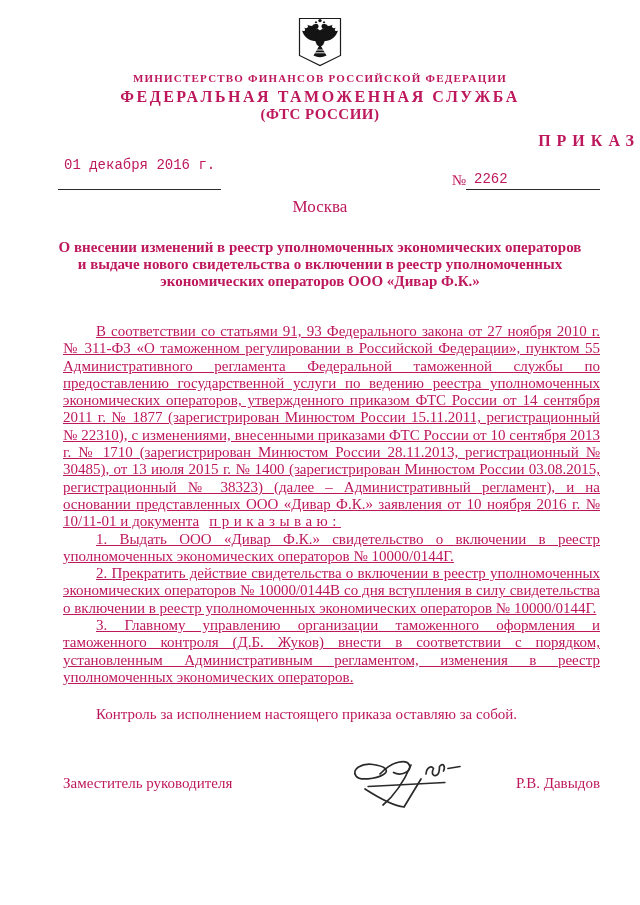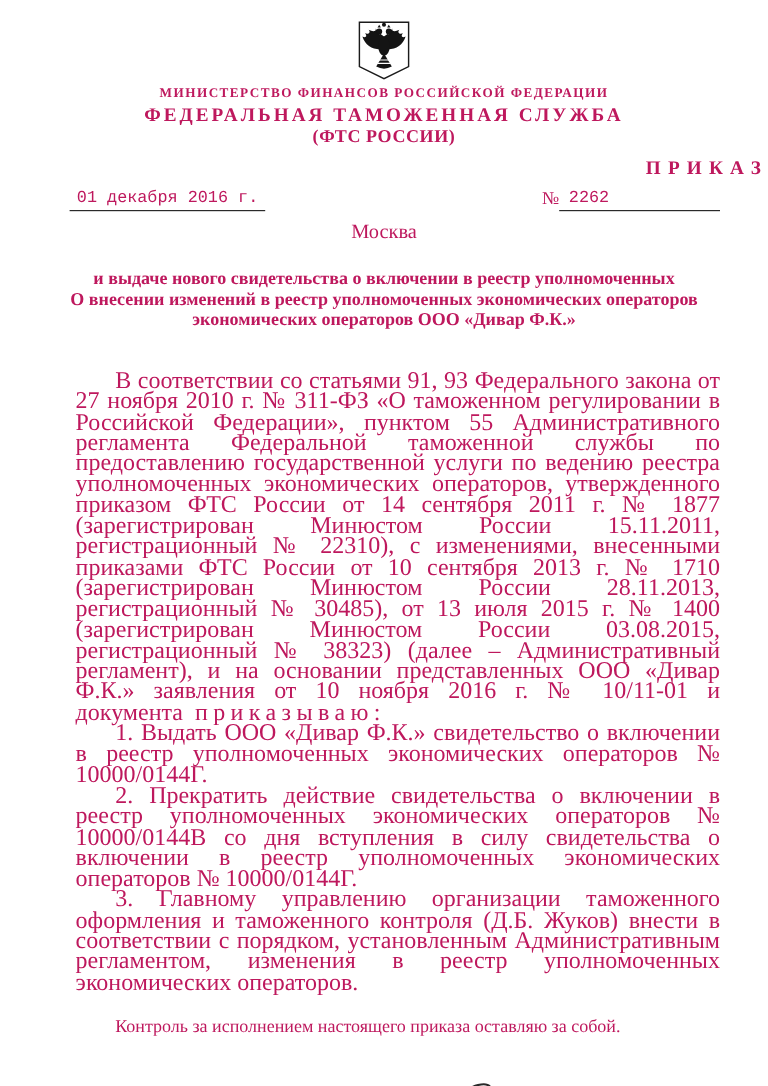--- a/index.html
+++ b/index.html
@@ -34,34 +34,34 @@
   }
   
   .dateline {
     display:flex; justify-content:space-between; align-items:flex-end;
     margin:7px 40px 0 58px;
     font-family:"Liberation Mono", monospace;
     font-size:14px;
   }
   .date-field {
     display:inline-block; min-width:160px; text-align:center;
-    border-bottom:1.5px solid #2a2a2a; padding:0 6px 2px 6px;
+    border-bottom:1.5px solid #2a2a2a; padding:0 6px 16px 6px;
   }
   .num-group { display:flex; align-items:flex-end; }
   .num-sign { font-family:"Liberation Serif", serif; font-size:15px; padding-bottom:1px; }
   .num-field {
     display:inline-block; width:134px;
     border-bottom:1.5px solid #2a2a2a;
     padding:0 0 2px 8px;
   }
   .city { text-align:center; font-size:17px; margin-top:7px; }
   
   .title { margin-top:22px; text-align:center; font-weight:bold; font-size:15px; line-height:17px; }
   
-  .bodytext { margin:33px 40px 0 63px; font-size:20px; line-height:17.3px; text-align:justify; }
+  .bodytext { margin:33px 40px 0 63px; font-size:15px; line-height:17.3px; text-align:justify;text-decoration:underline; }
   .bodytext p { text-indent:33px; }
   .order-verb { letter-spacing:4.5px; margin-left:10px; white-space:nowrap; }
   .control-line { margin:20px 40px 0 63px; font-size:15px; text-indent:33px; }
   
   .sign-row {
     display:flex; align-items:center;
     margin:30px 40px 0 63px;
     font-size:15px;
     gap:40px;
   }
@@ -103,22 +103,22 @@
   <div class="dateline">
     <span class="date-field">01 декабря 2016 г.</span>
     <span class="num-group">
       <span class="num-sign">№</span>
       <span class="num-field">2262</span>
     </span>
   </div>
   <div class="city">Москва</div>
 
   <div class="title">
+    <div>О внесении изменений в реестр уполномоченных экономических операторов</div>
     <div>и выдаче нового свидетельства о включении в реестр уполномоченных</div>
-    <div>О внесении изменений в реестр уполномоченных экономических операторов</div>
     <div>экономических операторов ООО «Дивар Ф.К.»</div>
   </div>
 
   <div class="bodytext">
     <p><span>В соответствии со статьями 91, 93 Федерального закона от 27 ноября 2010 г. № 311-ФЗ «О таможенном регулировании в Российской Федерации», пунктом 55 Административного регламента Федеральной таможенной службы по предоставлению государственной услуги по ведению реестра уполномоченных экономических операторов, утвержденного приказом ФТС России от 14 сентября 2011 г. № 1877 (зарегистрирован Минюстом России 15.11.2011, регистрационный № 22310), с изменениями, внесенными приказами ФТС России от 10 сентября 2013 г. № 1710 (зарегистрирован Минюстом России 28.11.2013, регистрационный № 30485), от 13 июля 2015 г. № 1400 (зарегистрирован Минюстом России 03.08.2015, регистрационный № 38323) (далее – Административный регламент), и на основании представленных ООО «Дивар Ф.К.» заявления от 10 ноября 2016 г. № 10/11-01 и документа</span><span class="order-verb">приказываю:</span></p>
     <p>1. Выдать ООО «Дивар Ф.К.» свидетельство о включении в реестр уполномоченных экономических операторов № 10000/0144Г.</p>
     <p>2. Прекратить действие свидетельства о включении в реестр уполномоченных экономических операторов № 10000/0144В со дня вступления в силу свидетельства о включении в реестр уполномоченных экономических операторов № 10000/0144Г.</p>
     <p>3. Главному управлению организации таможенного оформления и таможенного контроля (Д.Б. Жуков) внести в соответствии с порядком, установленным Административным регламентом, изменения в реестр уполномоченных экономических операторов.</p>
   </div>
   <div class="control-line">Контроль за исполнением настоящего приказа оставляю за собой.</div>

